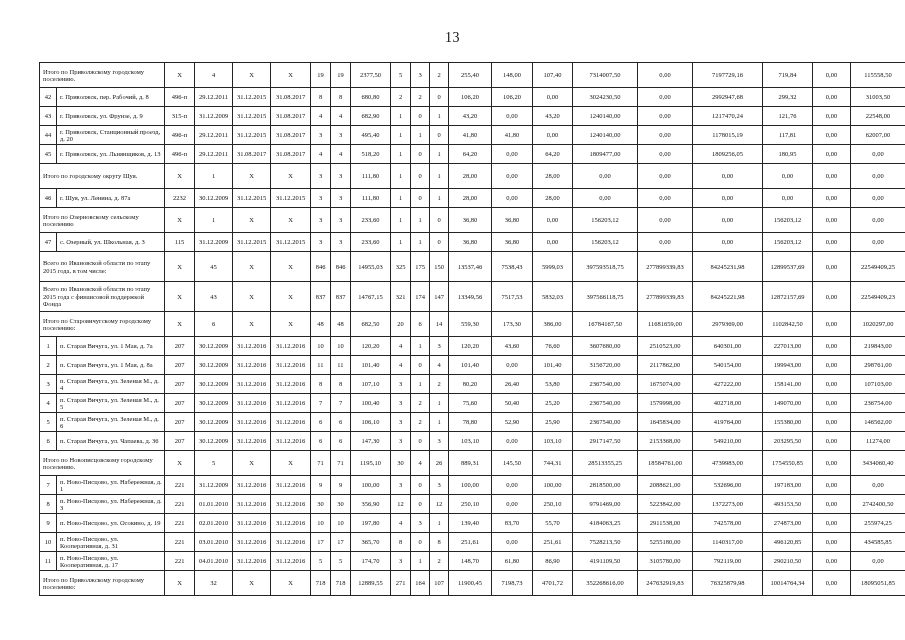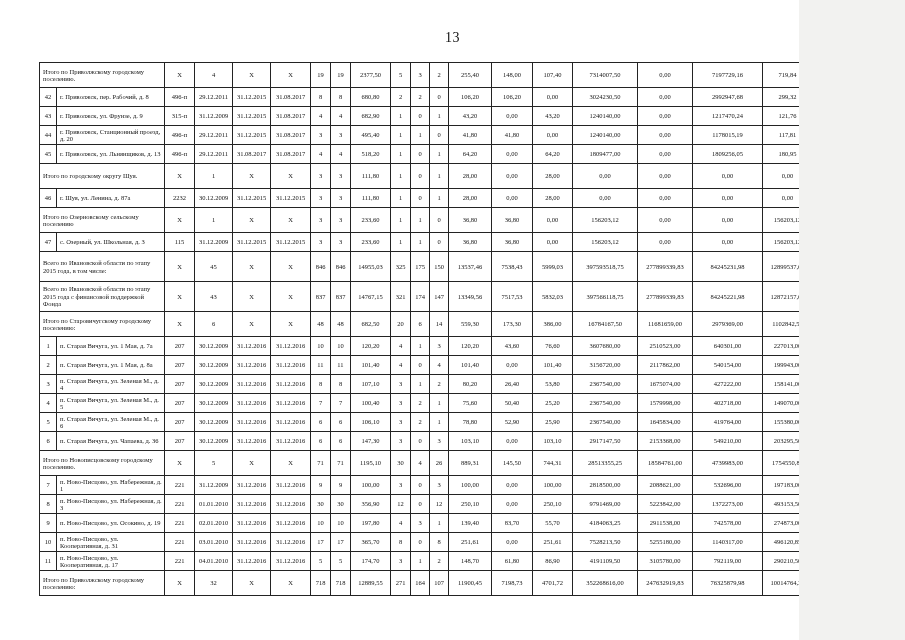--- a/index.html
+++ b/index.html
@@ -1,21 +1,21 @@
 <!DOCTYPE html>
 <html><head>
 <meta charset="utf-8">
 <style>
   html,body{margin:0;padding:0;}
   body{
     width:905px;height:640px;background:#f2f2f0;
     font-family:"Liberation Serif","DejaVu Serif",serif;
   }
   .page{
-    position:relative;width:799px;height:640px;background:#ffffff;
+    position:relative;width:905px;height:640px;background:#ffffff;
     overflow:hidden;color:#1b1b1b;
   }
   .page-number{
     position:absolute;top:30px;left:0;width:905px;text-align:center;
     font-size:14px;letter-spacing:.5px;color:#111;
   }
   table.main-table{
     position:absolute;left:39px;top:62px;width:866px;
     border-collapse:collapse;table-layout:fixed;
   }

